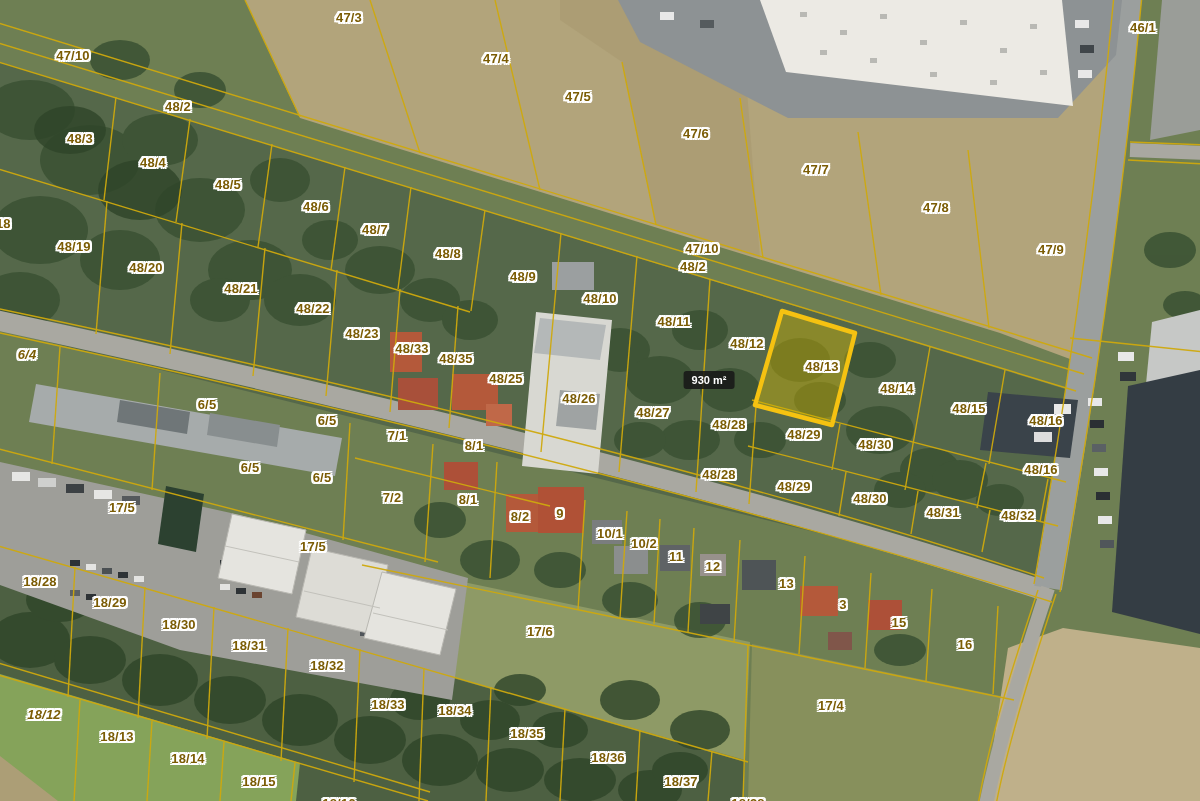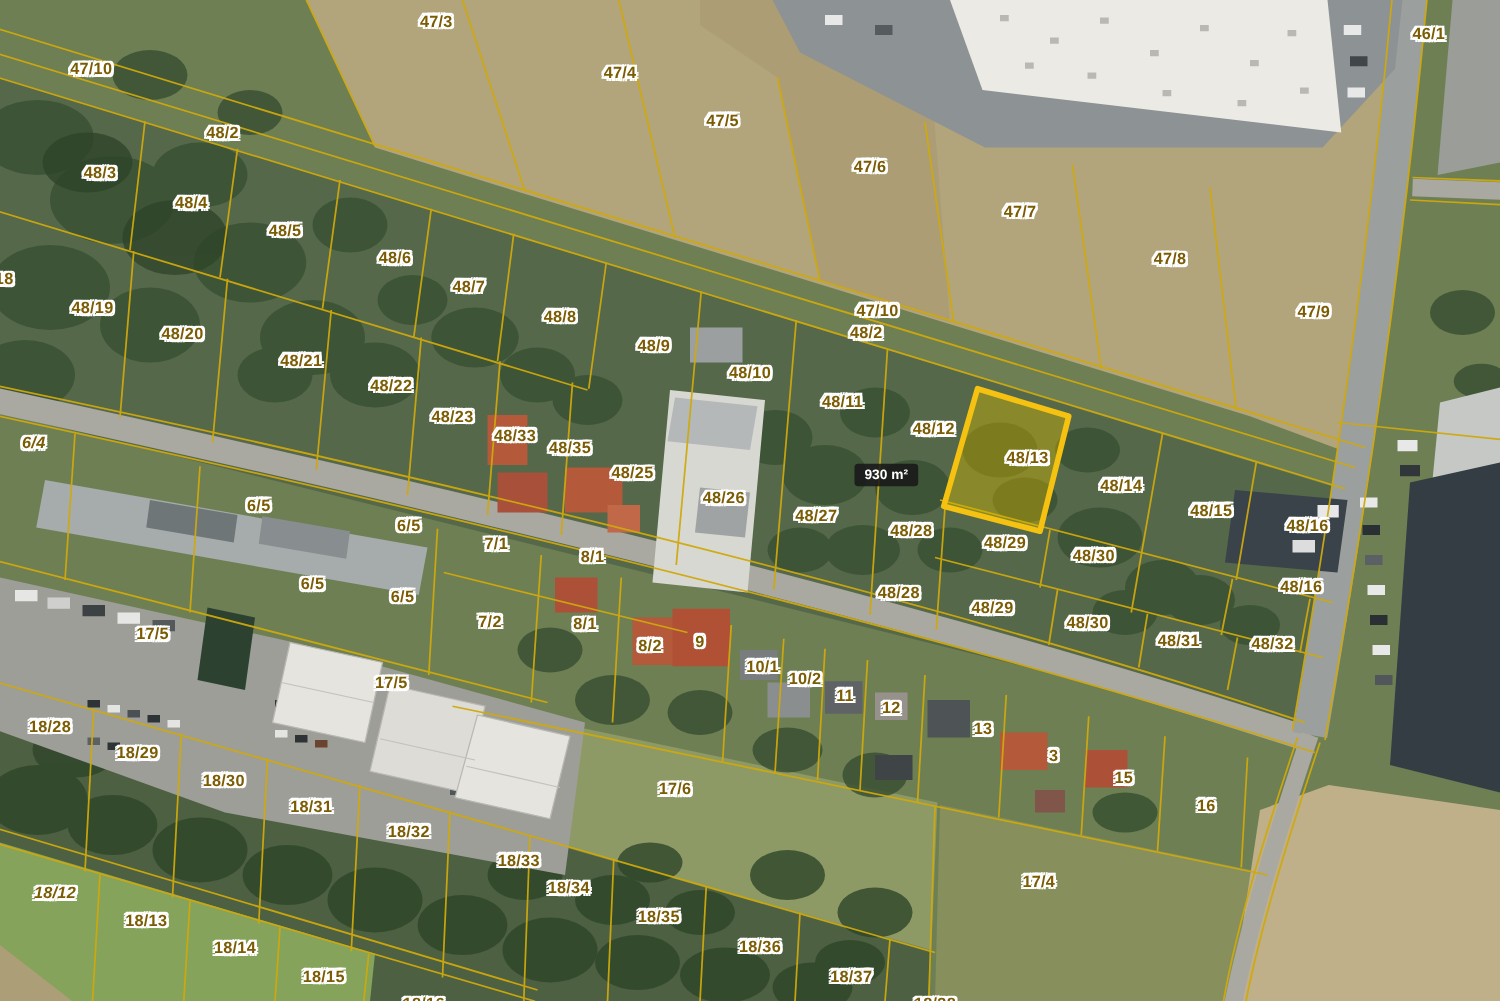--- a/index.html
+++ b/index.html
@@ -383,21 +383,21 @@
       <div class="p-label" style="left: 676px; top: 556px;">11</div>
       <div class="p-label" style="left: 713px; top: 566px;">12</div>
       <div class="p-label" style="left: 768px; top: 583px; padding-left: 37px;">13</div>
       <div class="p-label" style="left: 122px; top: 507px;">17/5</div>
       <div class="p-label" style="left: 313px; top: 546px;">17/5</div>
       <div class="p-label" style="left: 40px; top: 581px;">18/28</div>
       <div class="p-label" style="left: 110px; top: 602px;">18/29</div>
       <div class="p-label" style="left: 179px; top: 624px;">18/30</div>
       <div class="p-label" style="left: 249px; top: 645px;">18/31</div>
       <div class="p-label" style="left: 327px; top: 665px;">18/32</div>
-      <div class="p-label" style="left: 388px; top: 688px; margin-left: 27px;">18/33</div>
+      <div class="p-label" style="left: 388px; top: 704px;">18/33</div>
       <div class="p-label" style="left: 44px; top: 714px; font-style: italic;">18/12</div>
       <div class="p-label" style="left: 117px; top: 736px;">18/13</div>
       <div class="p-label" style="left: 188px; top: 758px;">18/14</div>
       <div class="p-label" style="left: 259px; top: 781px;">18/15</div>
       <div class="p-label" style="left: 455px; top: 710px;">18/34</div>
       <div class="p-label" style="left: 527px; top: 733px;">18/35</div>
       <div class="p-label" style="left: 608px; top: 757px;">18/36</div>
       <div class="p-label" style="left: 681px; top: 781px;">18/37</div>
       <div class="p-label" style="left: 339px; top: 803px;">18/16</div>
       <div class="p-label" style="left: 748px; top: 803px;">18/38</div>

